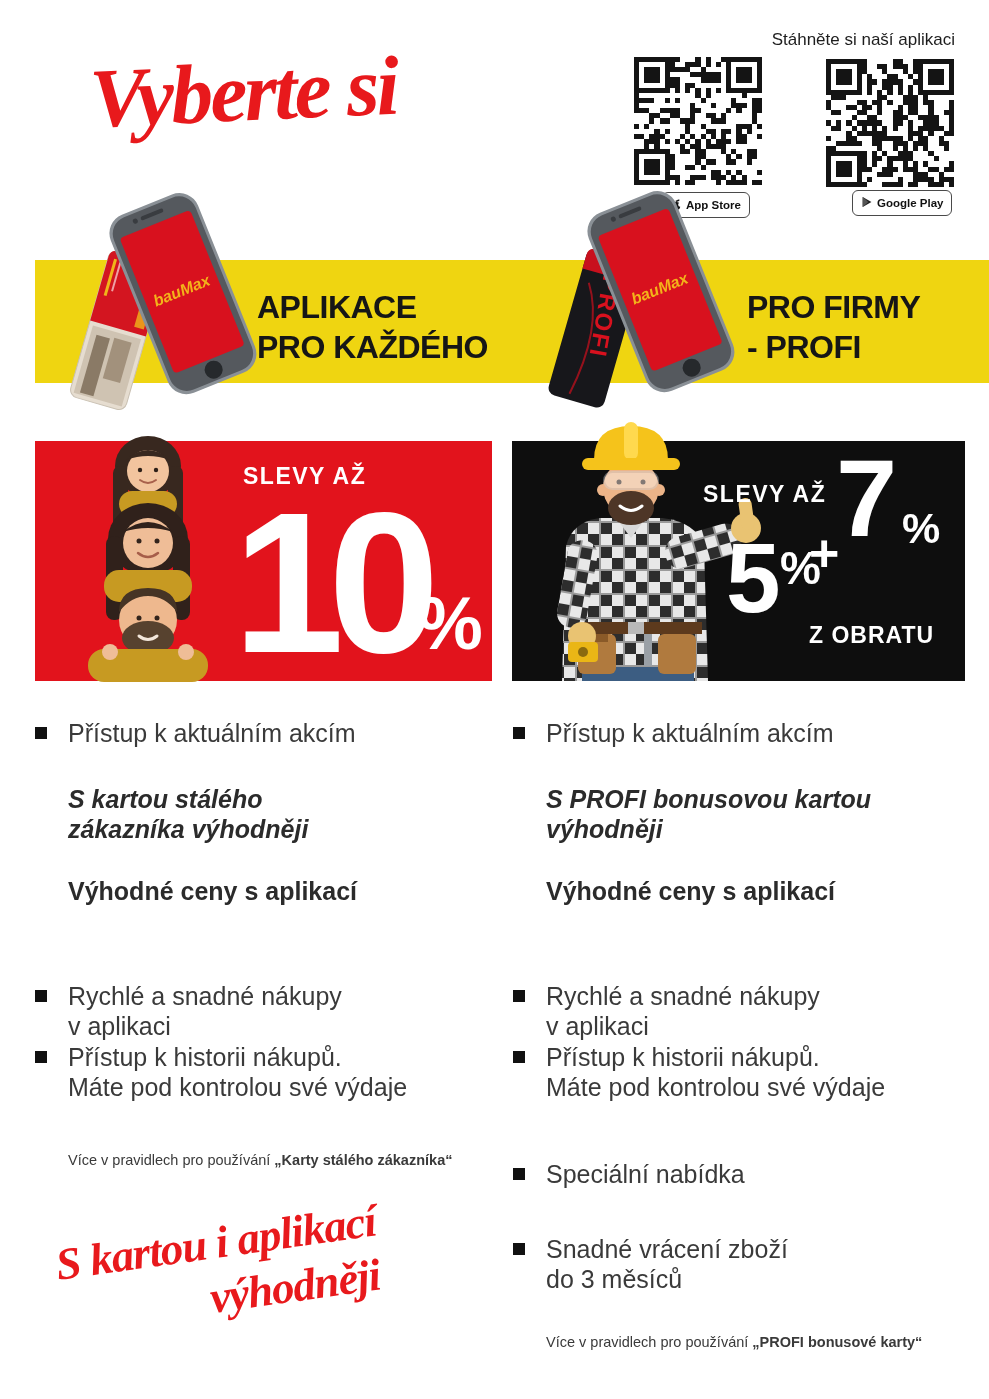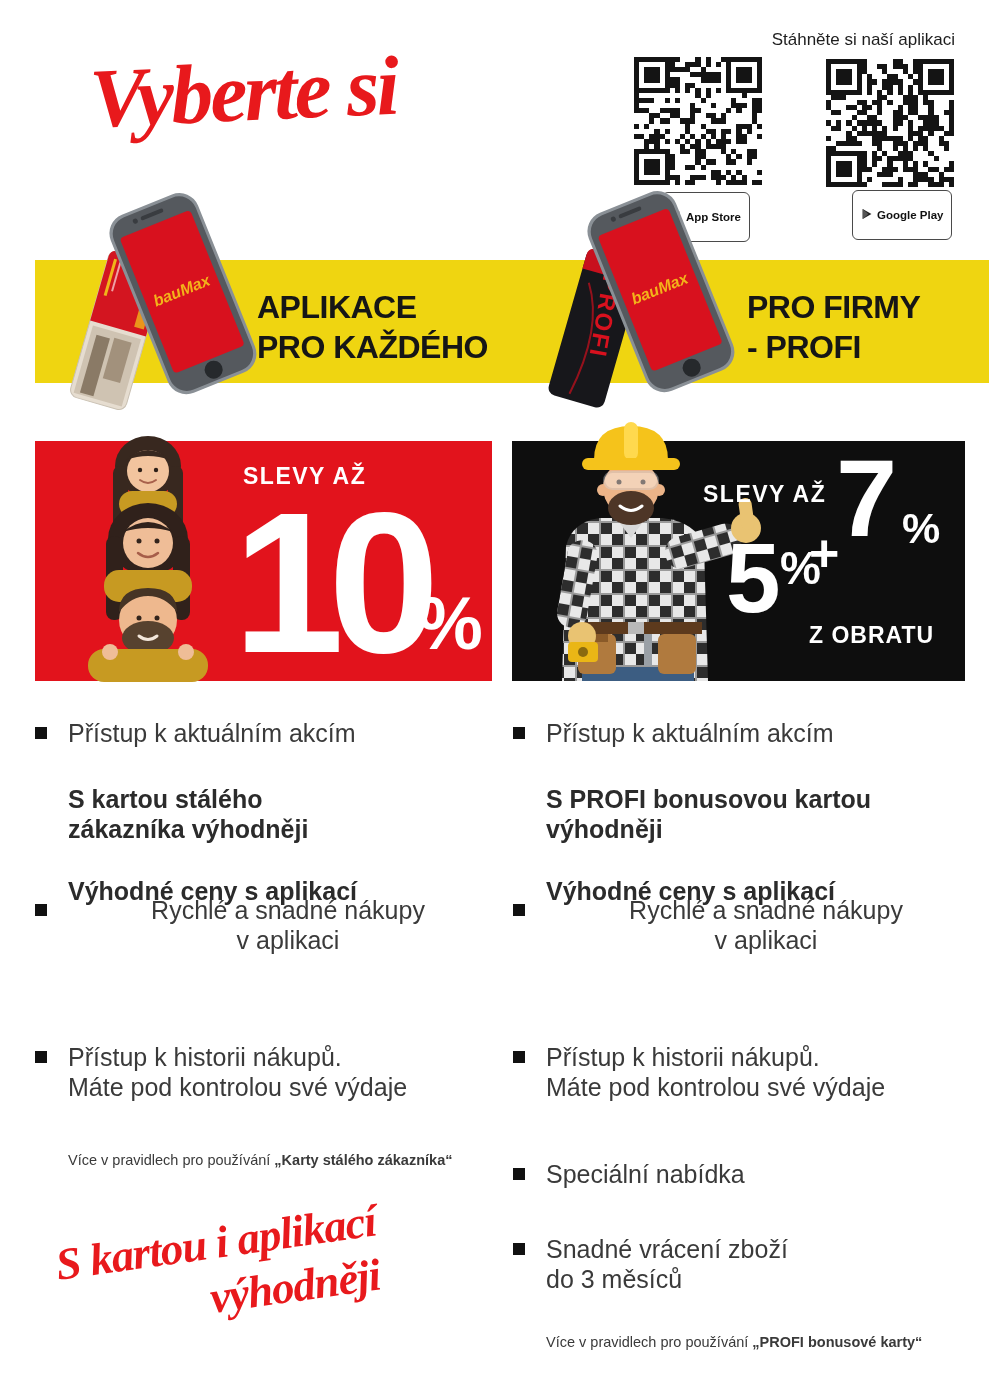--- a/index.html
+++ b/index.html
@@ -8,21 +8,21 @@
 
   
   .script-title{position:absolute;left:90px;top:50px;font-family:"Liberation Serif",serif;
     font-style:italic;font-weight:bold;font-size:84px;letter-spacing:-3px;color:#e8191c;
     transform:rotate(-2.5deg);transform-origin:left center;white-space:nowrap;}
   .dl-label{position:absolute;right:34px;top:30px;font-size:17px;color:#1d1d1d;}
   .qr{position:absolute;width:128px;height:130px;background:#fff;}
   .qr1{left:634px;top:56px;}
   .qr2{left:826px;top:58px;}
   .badge{position:absolute;height:24px;border:1.5px solid #4a4a4a;border-radius:6px;background:#fff;
-    display:flex;align-items:center;gap:4px;padding:12px 8px;font-size:11.5px;font-weight:bold;color:#111;}
+    display:flex;align-items:center;gap:4px;padding:0 8px;font-size:11.5px;font-weight:bold;color:#111;}
   .badge1{left:662px;top:192px;}
   .badge2{left:852px;top:190px;}
 
   
   .banner{position:absolute;top:260px;height:123px;background:#efd511;}
   .banner-left{left:35px;width:533px;}
   .banner-right{left:512px;width:453px;padding-left:34px;}
   .banner-title{position:absolute;font-weight:bold;font-size:32px;line-height:1.25;color:#161616;
     white-space:pre-line;letter-spacing:-0.5px;}
   .banner-left .banner-title{left:222px;top:27px;}
@@ -47,21 +47,21 @@
   .plusSign{left:297px;top:86px;font-size:52px;}
   .big5{left:214px;top:88px;font-size:98px;}
   .pct5{left:268px;top:104px;font-size:46px;}
   .zobratu{left:297px;top:183px;font-size:23px;letter-spacing:1px;}
 
   
   .feat{position:absolute;font-size:25px;line-height:1.18;color:#3a3a3a;white-space:pre-line;width:440px;}
   .feat .sq{position:absolute;left:-33px;top:8px;width:12px;height:12px;background:#111;}
   .heading{font-weight:bold;color:#2b2b2b;}
   .lx{left:68px;} .rx{left:546px;}
-  .t1{top:719px;} .t2{top:785px;} .t3{top:877px;} .t4{top:896px;text-align:center;} .t5{top:1043px;}
+  .t1{top:719px;} .t2{top:785px;font-style:italic;} .t3{top:877px;} .t4{top:982px;} .t5{top:1043px;}
   .t6{top:1160px;} .t7{top:1235px;}
   .fn{position:absolute;font-size:14.5px;color:#3a3a3a;}
   .fn b{font-weight:bold;text-align:right;}
   .fn-left{left:68px;top:1152px;}
   .fn-right{left:546px;top:1334px;}
 
   
   .tagline{position:absolute;left:60px;top:1238px;font-family:"Liberation Serif",serif;
     font-style:italic;font-weight:bold;font-size:45px;letter-spacing:-1px;color:#e8191c;
     transform:rotate(-8deg);transform-origin:left center;line-height:1.2;}

